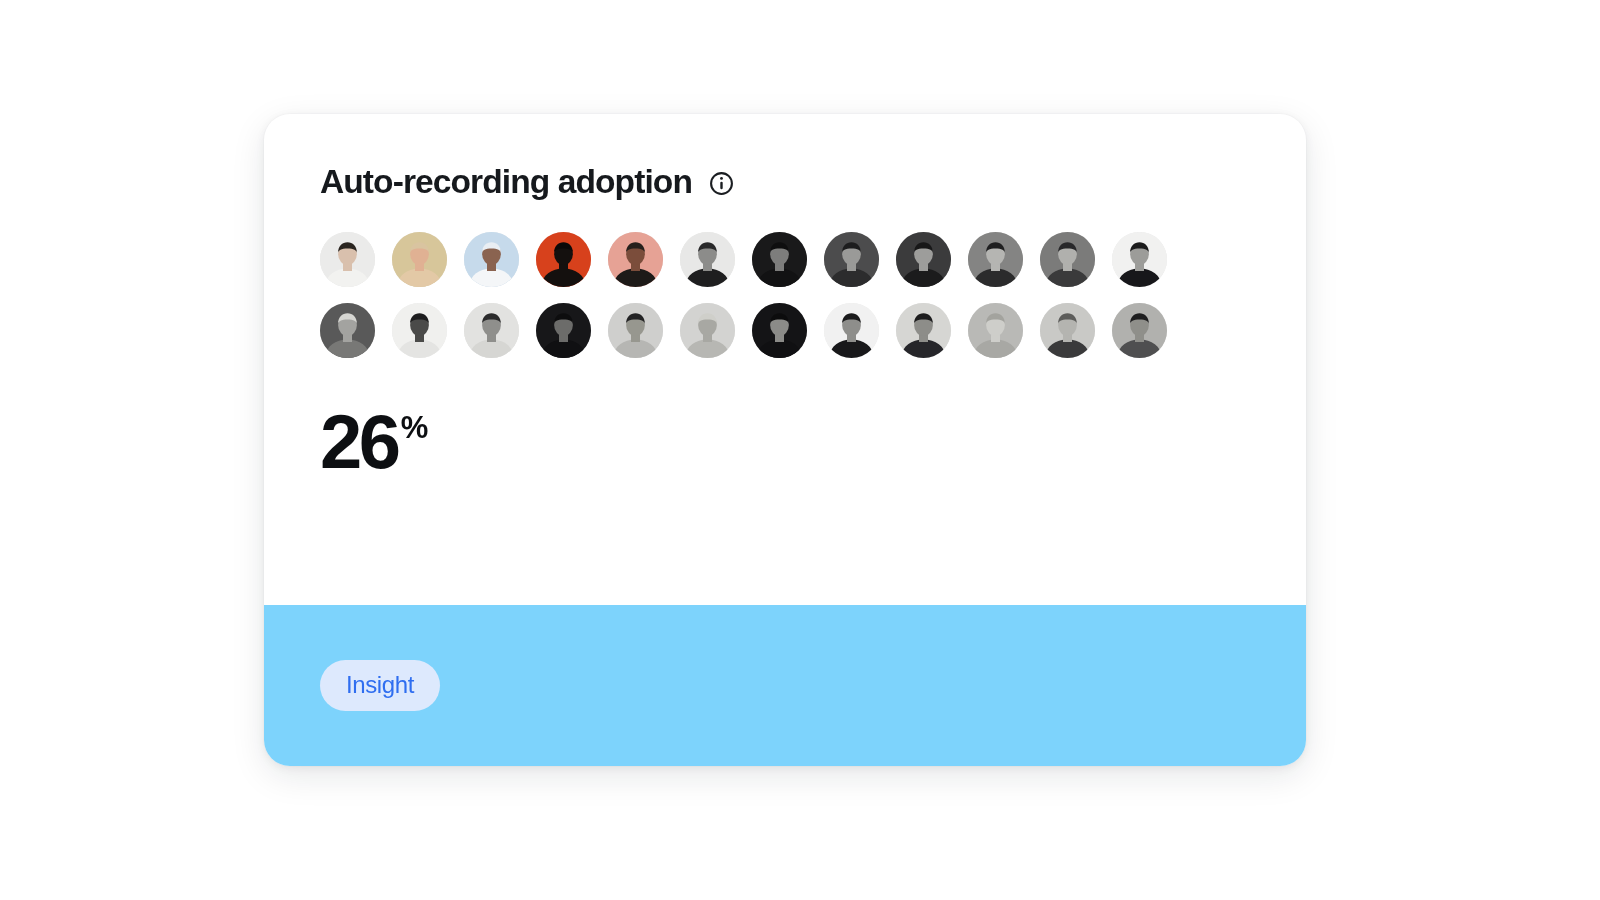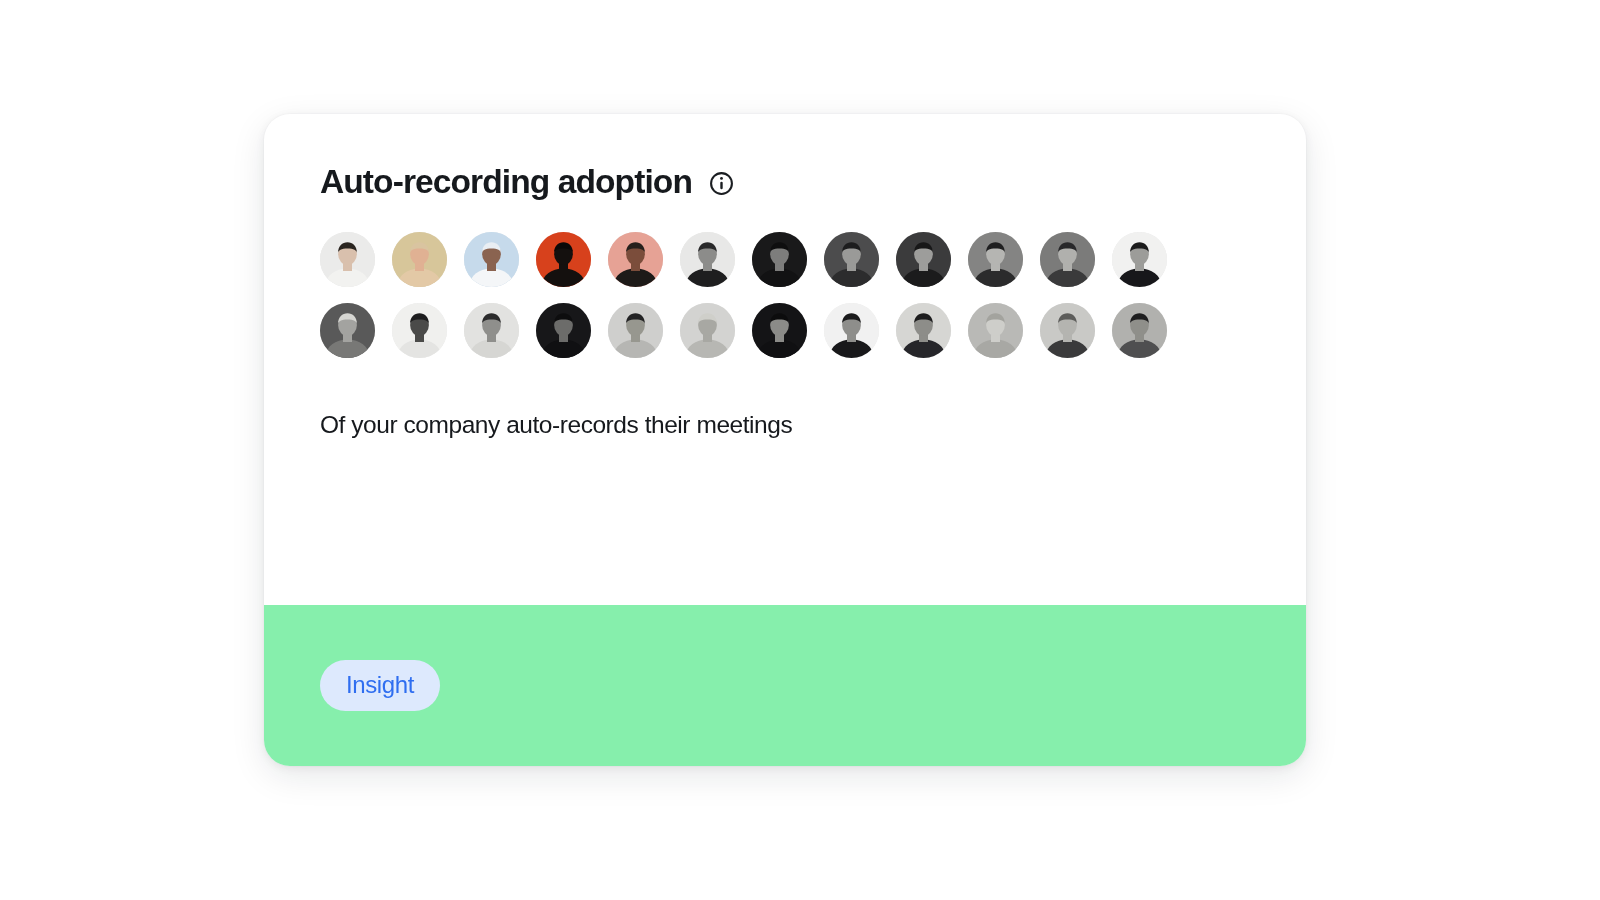--- a/index.html
+++ b/index.html
@@ -121,21 +121,21 @@
     font-size: 24.5px;
     font-weight: 400;
     letter-spacing: -0.45px;
     color: #16191d;
     line-height: 1.2;
   }
 
   
   .insight-strip {
     flex: 1 1 auto;
-    background: #86efac;
+    background: #7dd3fc;
     padding: 0 56px;
     display: flex;
     align-items: center;
     gap: 40px;
   }
 
   .insight-badge {
     flex: 0 0 auto;
     background: #dde9fd;
     color: #2f6ef0;
@@ -418,21 +418,24 @@
               <rect width="55" height="55" fill="#b1b1ae" opacity="0.35"></rect>
               <path d="M5 55 C6 43 15.5 36.5 27.5 36.5 C39.5 36.5 49 43 50 55 Z" fill="#4f4f50"></path>
               <rect x="23" y="29" width="9" height="10" fill="#8f8f8a"></rect>
               <ellipse cx="27.5" cy="22" rx="9.4" ry="11" fill="#8f8f8a"></ellipse>
               <path d="M18.1 21.2 C18.1 13.6 22.3 10.2 27.5 10.2 C32.7 10.2 36.9 13.6 36.9 21.2 C36.9 18.2 33.6 16.4 27.5 16.4 C21.4 16.4 18.1 18.2 18.1 21.2 Z" fill="#1f1f20"></path>
             </svg>
           </div>
         </div>
 
       <div class="stat-block">
-        <div class="stat-caption">Of your company auto-records their meetings</div>
+        <div class="stat-line">
+          <span class="stat-number">26</span>
+          <span class="stat-unit">%</span>
+        </div>
       </div>
 
     </div>
 
     <div class="insight-strip">
       <div class="insight-badge">Insight</div>
     </div>
 
   </div>
 

